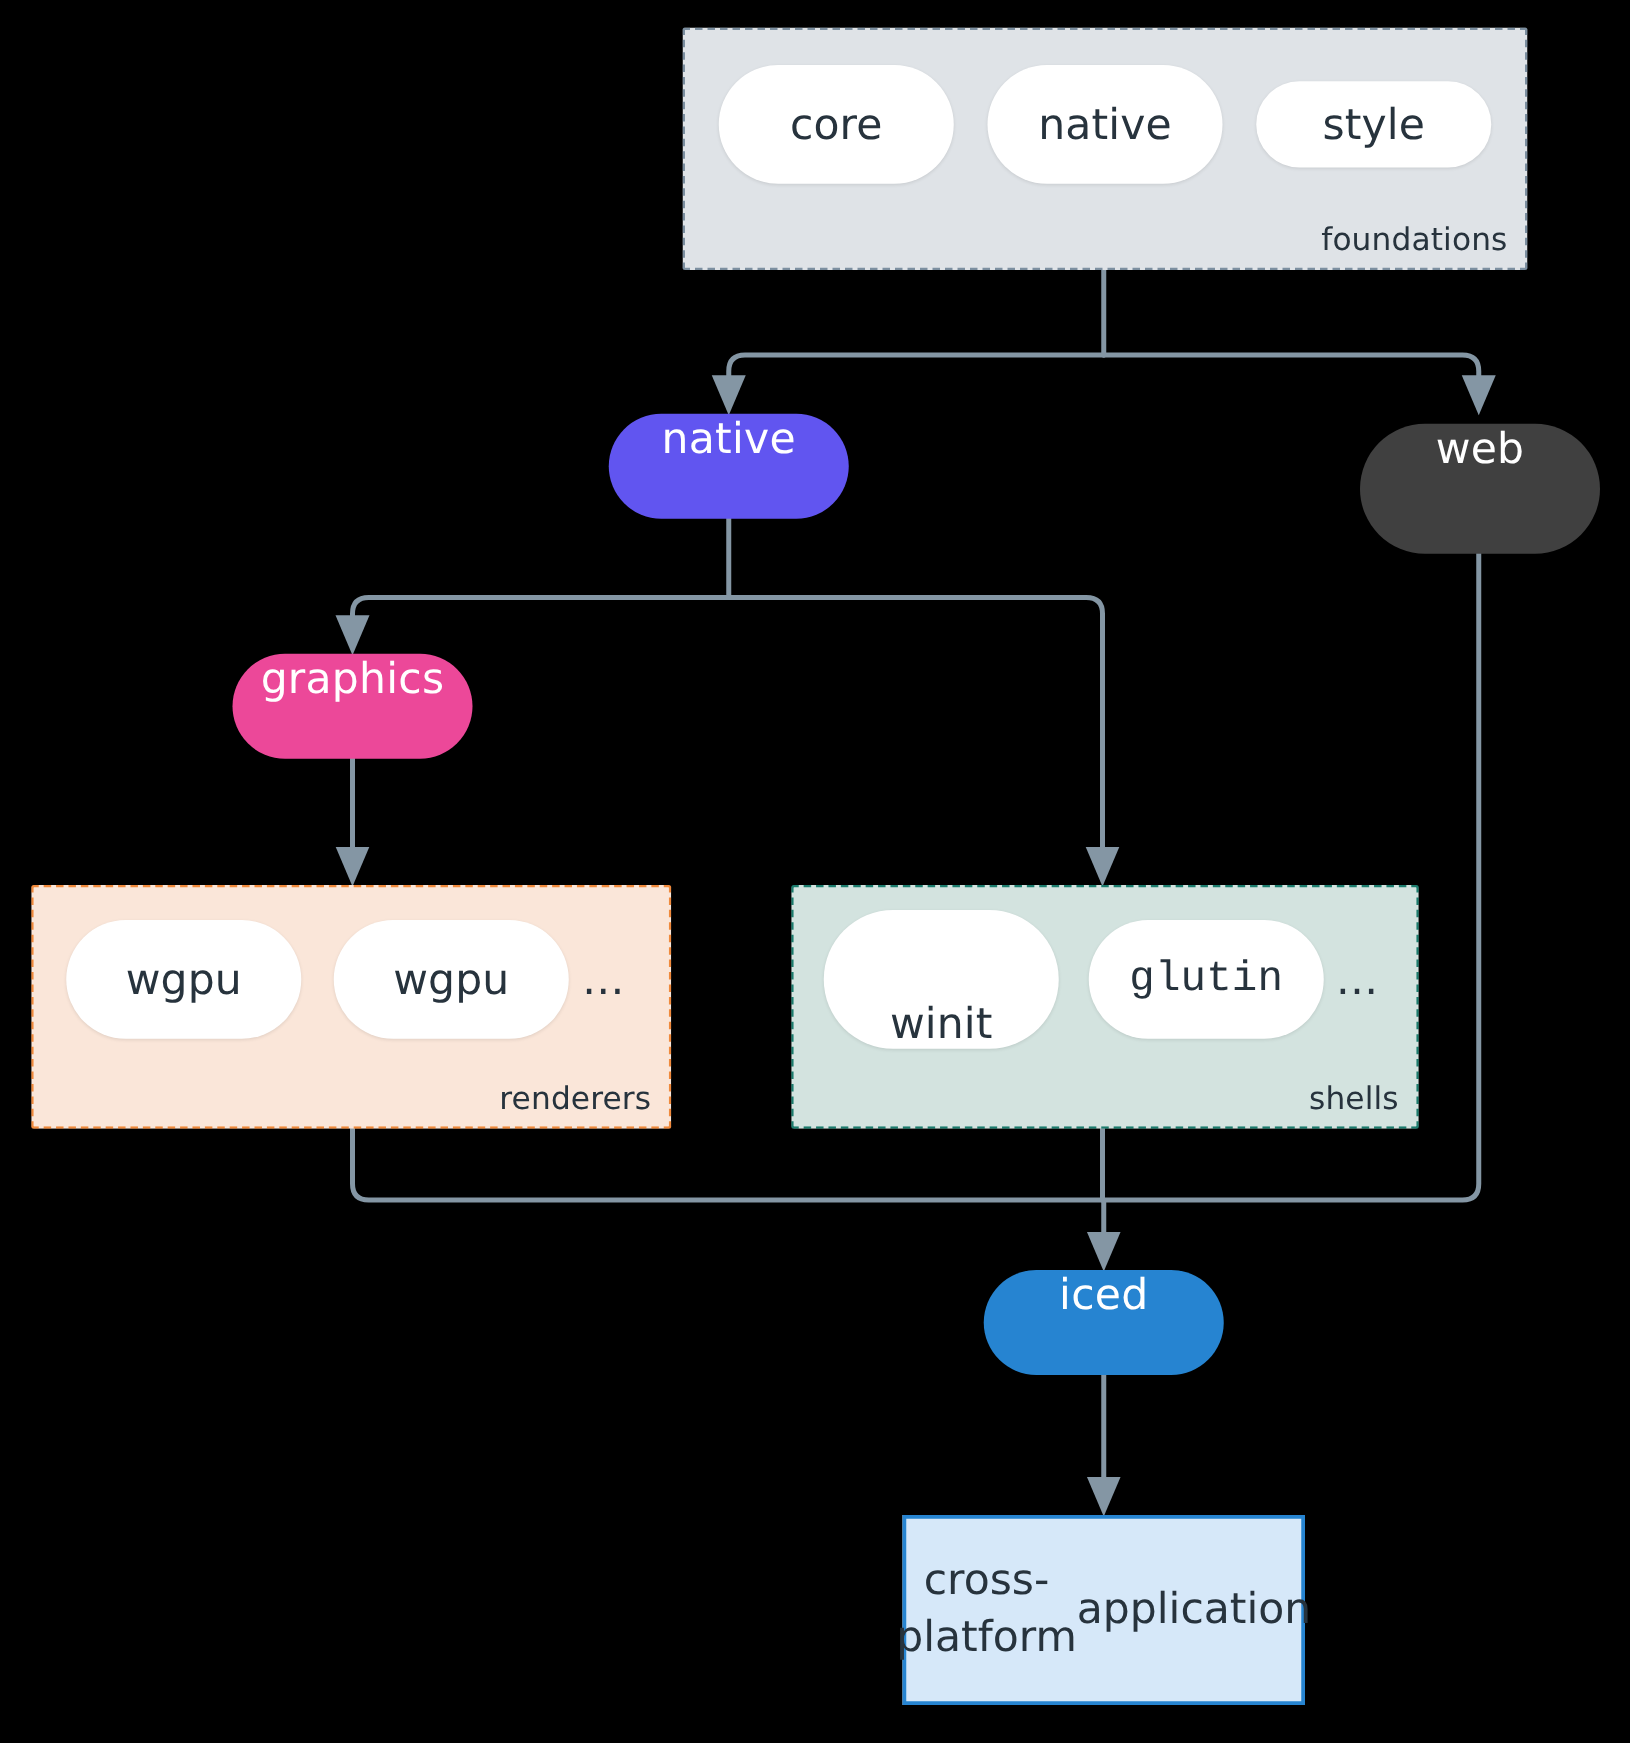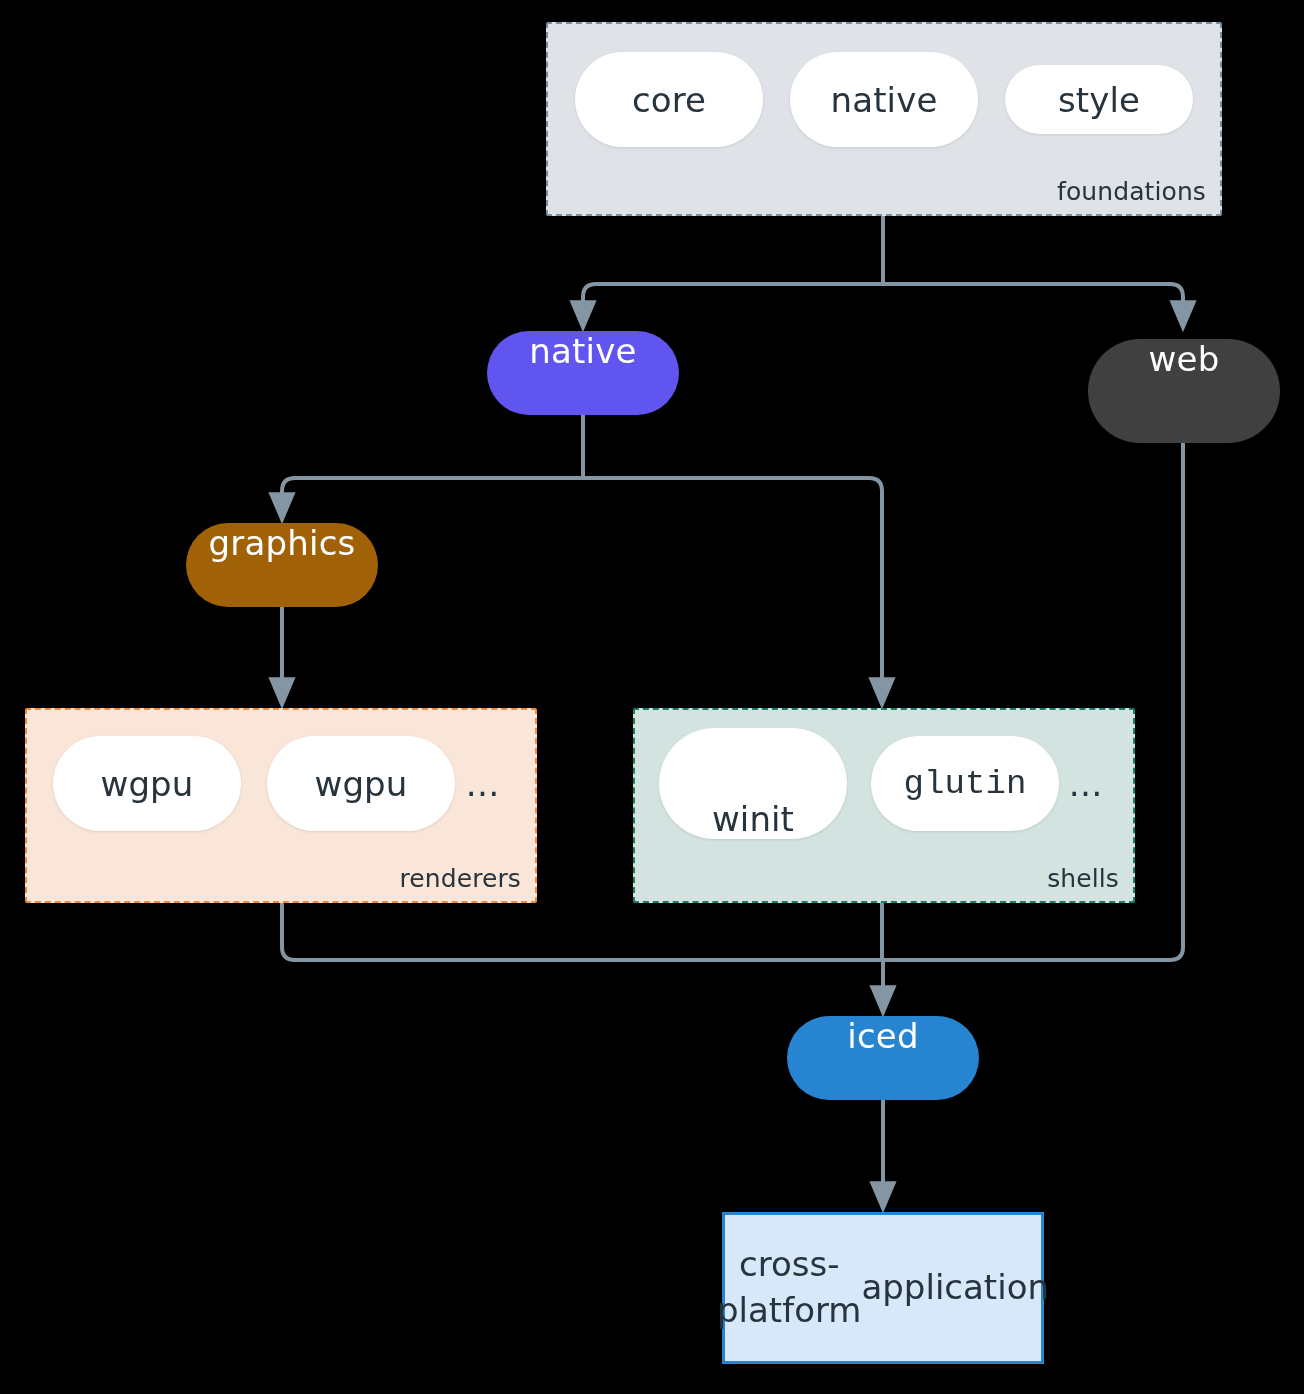--- a/index.html
+++ b/index.html
@@ -179,21 +179,21 @@
   </div>
 
   <div class="node" style="left:487px; top:331px; width:192px; height:84px; background:#6155f0;">
     <span>native</span>
   </div>
 
   <div class="node" style="left:1088px; top:339px; width:192px; height:104px; background:#404040;">
     <span>web</span>
   </div>
 
-  <div class="node" style="left:186px; top:523px; width:192px; height:84px; background:#a16207;">
+  <div class="node" style="left:186px; top:523px; width:192px; height:84px; background:#ec4899;">
     <span>graphics</span>
   </div>
 
   <div class="node" style="left:787px; top:1016px; width:192px; height:84px; background:#2684d1;">
     <span>iced</span>
   </div>
 
   <div class="terminal" style="left:722px; top:1212px; width:322px; height:152px;
               background:#d6e8f9; border:3px solid #2684d1; color:#27333d;">
     <span>cross-platform</span>

